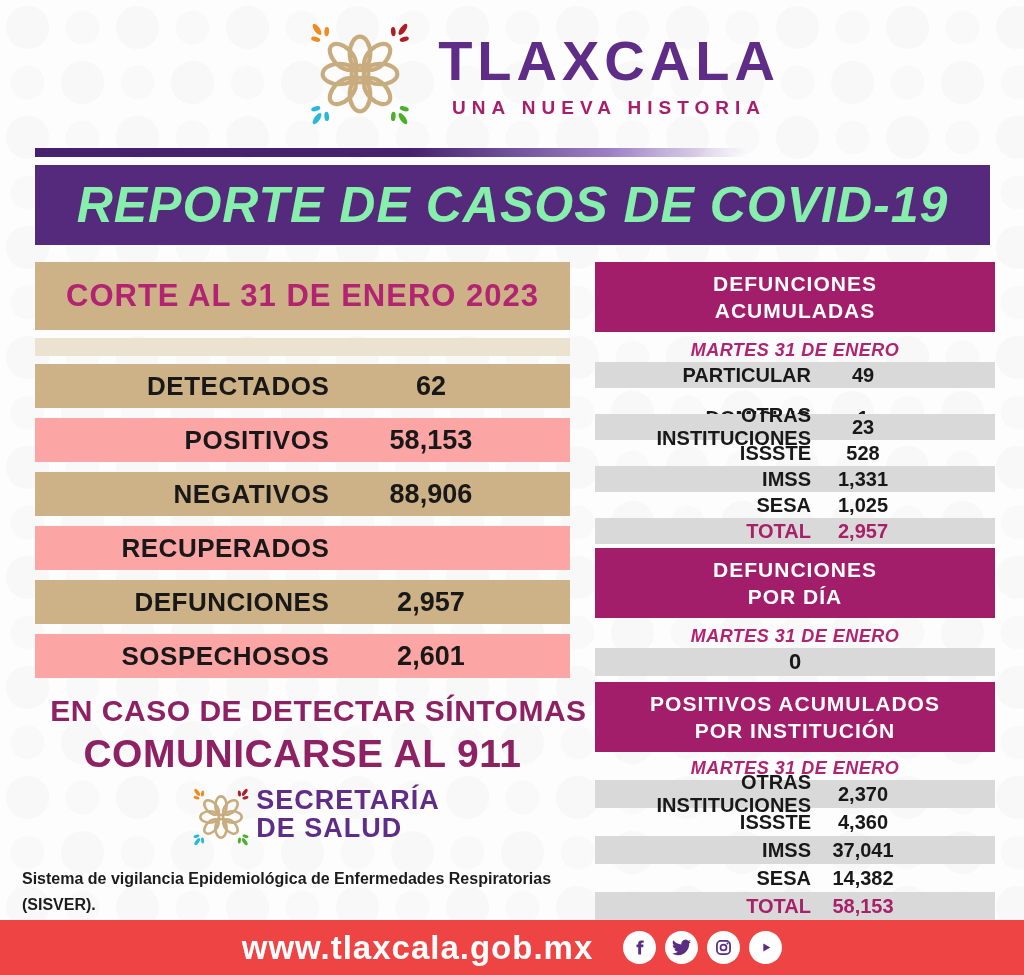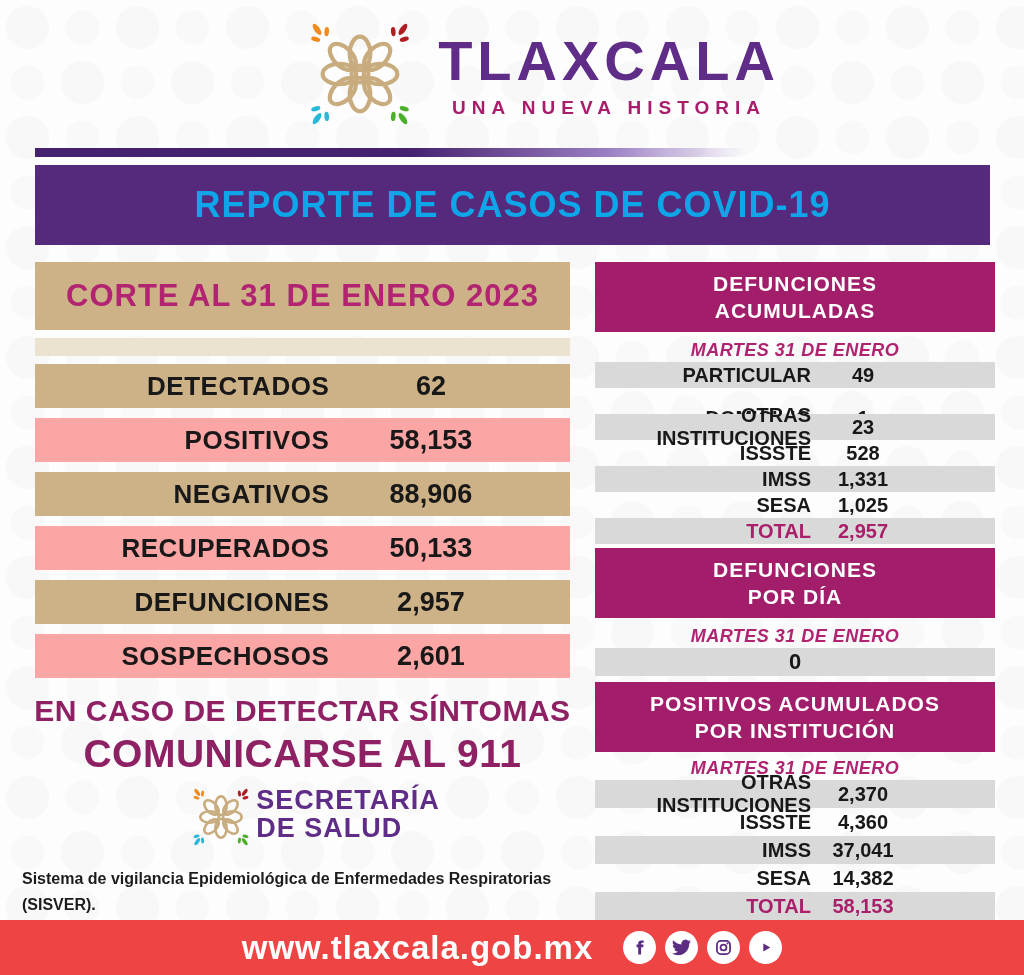--- a/index.html
+++ b/index.html
@@ -19,35 +19,35 @@
   
   .brand-wrap{left:0;top:18px;width:1024px;display:flex;justify-content:center;align-items:center;gap:22px;padding-left:30px;}
   .brand-text{display:flex;flex-direction:column;align-items:center;}
   .brand-name{font-size:56px;font-weight:bold;color:#5f2c87;letter-spacing:5px;line-height:1;}
   .brand-tagline{font-size:19px;font-weight:bold;color:#a81e6c;letter-spacing:6px;margin-top:8px;}
   .divider-line{left:35px;top:148px;width:989px;height:9px;
     background:linear-gradient(90deg,#46226e 0%,#46226e 38%,#9b7fc4 58%,rgba(255,255,255,0) 72%);}
 
   .title-banner{left:35px;top:165px;width:955px;height:80px;background:#552a7c;
     display:flex;align-items:center;justify-content:center;}
-  .title-banner span{color:#0ea5e9;font-size:36px;font-weight:bold;letter-spacing:1px;}
+  .title-banner span{color:#86efac;font-size:50px;font-weight:bold;letter-spacing:1px;font-style:italic;}
 
   
   .cut-header{left:35px;top:262px;width:535px;height:68px;background:#ceb287;
     display:flex;align-items:center;justify-content:center;}
   .cut-header span{color:#b22372;font-size:31px;font-weight:bold;letter-spacing:1px;}
   .beige-spacer{left:35px;top:338px;width:535px;height:18px;background:#ebe3d0;}
 
   .srow{left:35px;width:535px;height:44px;display:flex;align-items:center;}
   .srow .lbl{width:55%;text-align:right;font-size:26px;font-weight:bold;color:#181818;letter-spacing:0.5px;}
   .srow .val{width:38%;text-align:center;font-size:27px;font-weight:bold;color:#181818;}
   .row-tan{background:#ceb287;}
   .row-beige{background:#fca5a5;}
 
-  .notice1{left:0px;top:694px;width:605px;text-align:center;font-size:30px;font-weight:bold;color:#8e2164;letter-spacing:0.5px;}
+  .notice1{left:0px;top:694px;width:605px;text-align:center;font-size:30px;font-weight:bold;color:#8e2164;letter-spacing:0.5px;padding-left:16px;}
   .notice2{left:0px;top:732px;width:605px;text-align:center;font-size:39px;font-weight:bold;color:#8e2164;letter-spacing:0.5px;}
 
   .salud-wrap{left:150px;top:786px;width:330px;display:flex;justify-content:center;gap:4px;}
   .salud-text{display:flex;flex-direction:column;}
   .salud-text span{font-size:27px;font-weight:bold;color:#5f2c87;line-height:1.05;letter-spacing:1px;}
 
   .sources{left:22px;top:866px;width:580px;}
   .sources div{font-size:16px;font-weight:bold;color:#1c1c1c;line-height:1.6;}
 
   
@@ -137,21 +137,20 @@
 <div class="abs srow row-beige" style="top:418px">
   <span class="lbl">POSITIVOS</span>
   <span class="val">58,153</span>
 </div>
 <div class="abs srow row-tan" style="top:472px">
   <span class="lbl">NEGATIVOS</span>
   <span class="val">88,906</span>
 </div>
 <div class="abs srow row-beige" style="top:526px">
   <span class="lbl">RECUPERADOS</span>
-  <span class="val">50,133</span>
 </div>
 <div class="abs srow row-tan" style="top:580px">
   <span class="lbl">DEFUNCIONES</span>
   <span class="val">2,957</span>
 </div>
 <div class="abs srow row-beige" style="top:634px">
   <span class="lbl">SOSPECHOSOS</span>
   <span class="val">2,601</span>
 </div>
 

